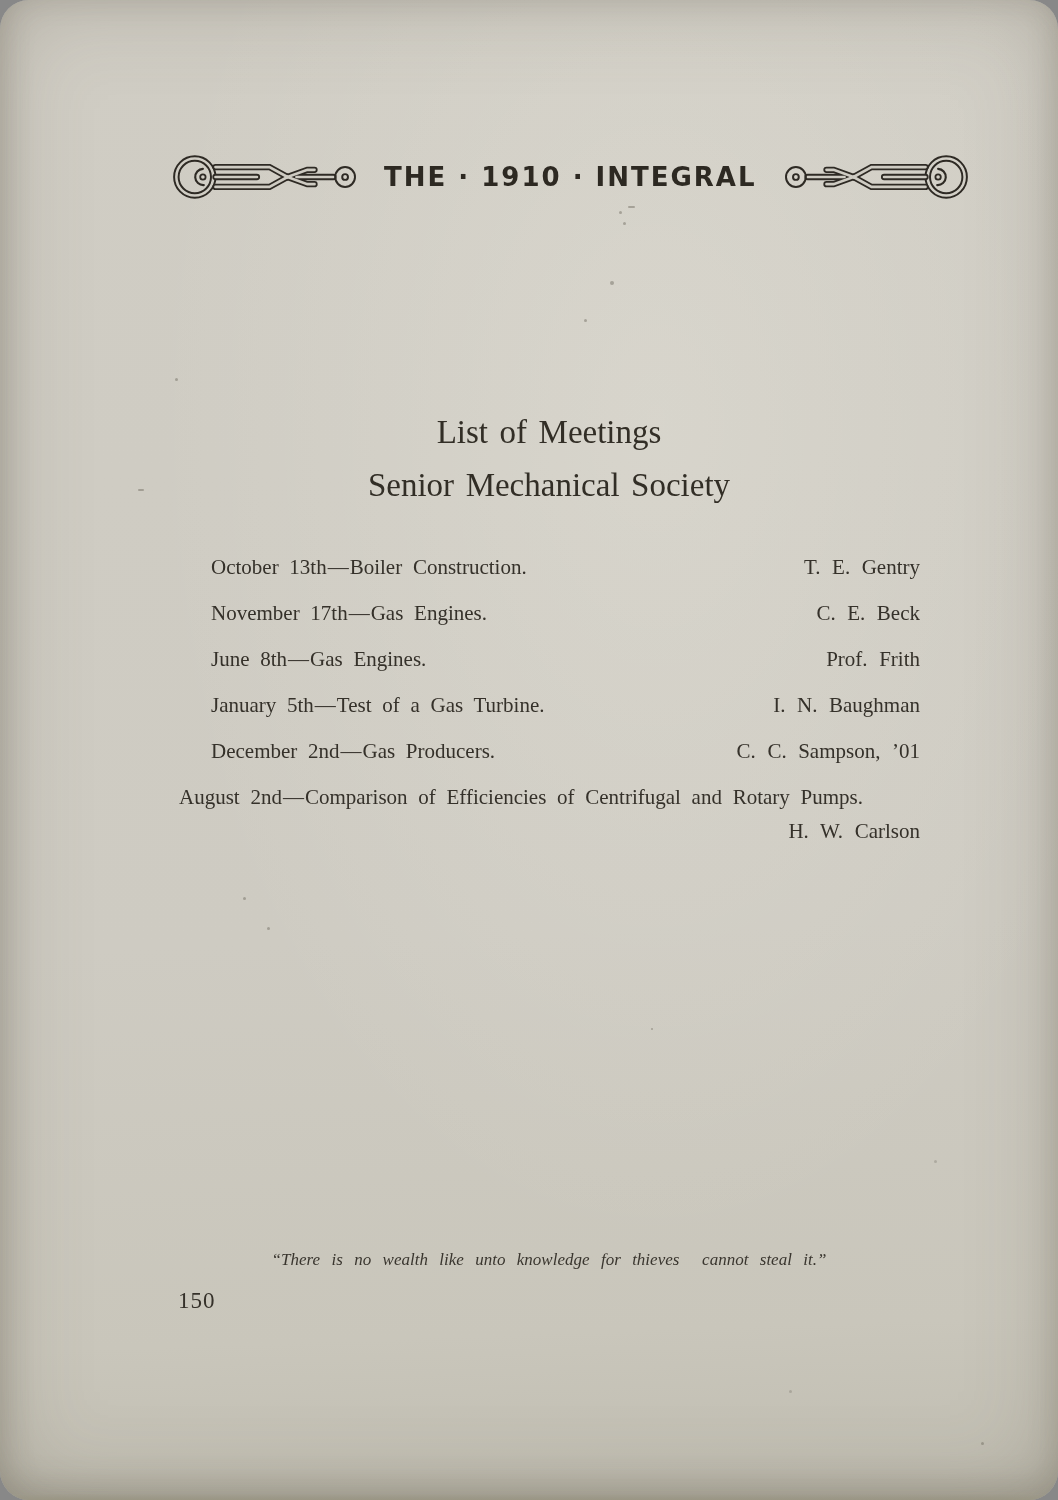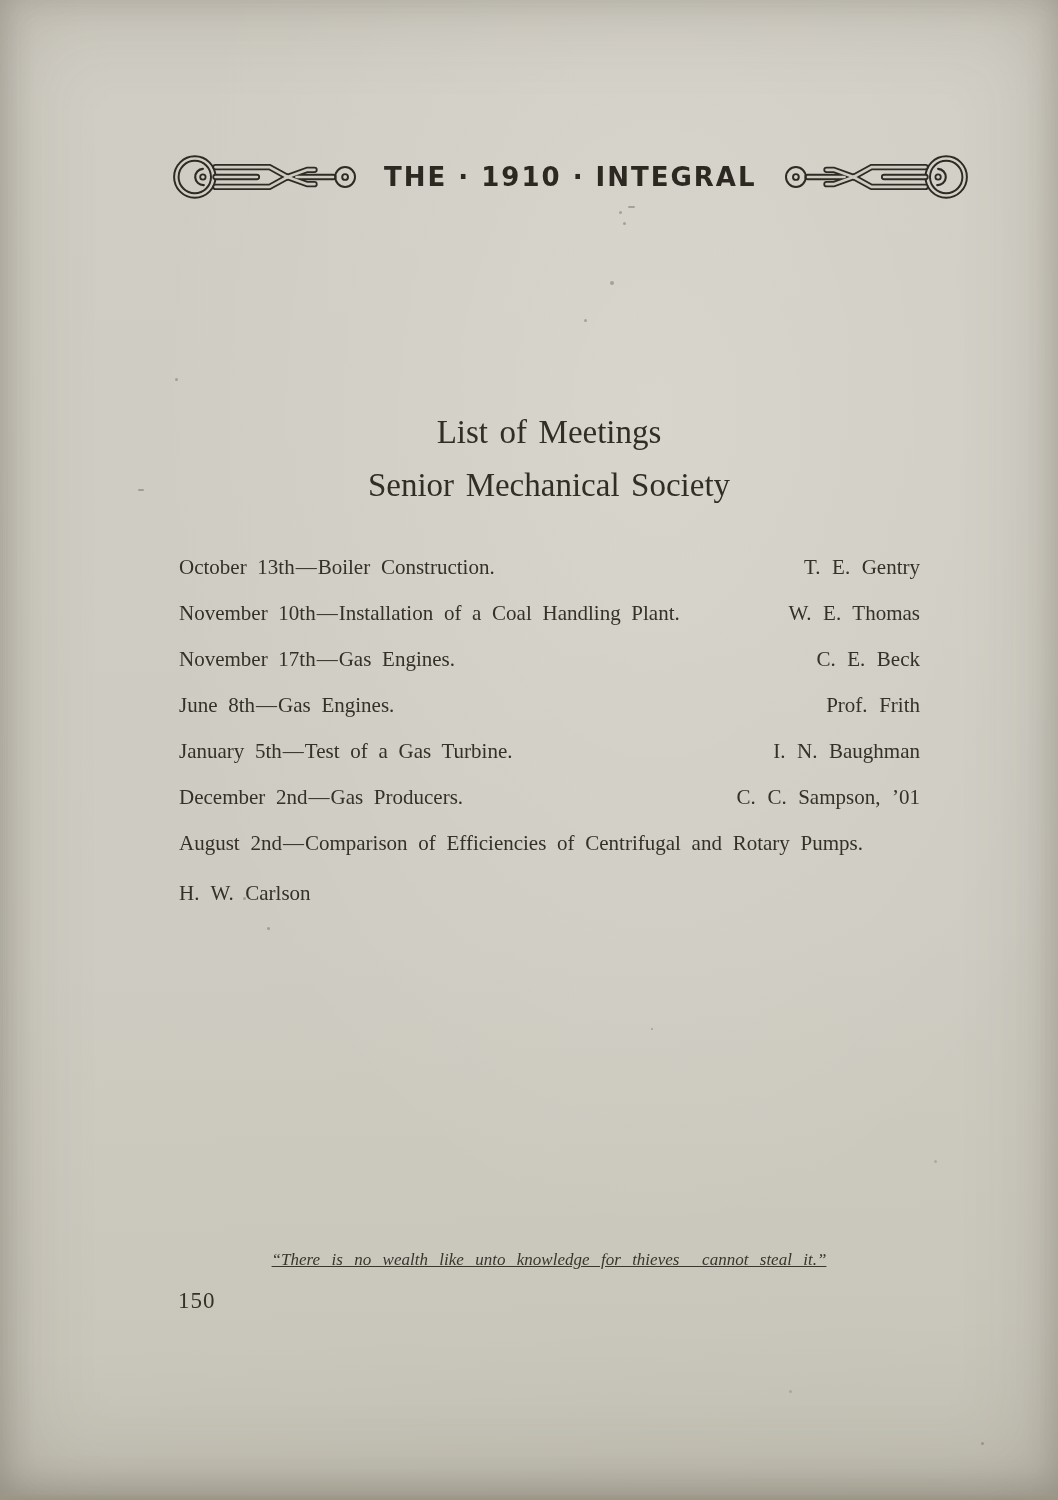--- a/index.html
+++ b/index.html
@@ -4,48 +4,49 @@
 <style>
   html,body{margin:0;padding:0;background:#888;}
   .page{
     position:relative;width:1058px;height:1500px;overflow:hidden;
     background:
       radial-gradient(ellipse at 62% 28%, rgba(255,253,244,0.18) 0%, rgba(255,253,244,0) 55%),
       linear-gradient(178deg,#d0cdc4 0%, #cecbc2 62%, #c9c6bb 88%, #bfbcb0 100%);
     box-shadow: inset 0 0 90px rgba(96,90,74,0.28), inset 0 -14px 30px rgba(96,90,74,0.22), inset 8px 0 30px rgba(96,90,74,0.10);
     font-family:"Liberation Serif", serif;
     color:#35312a;
+    border-radius:29px;
   }
   .bottom-edge{position:absolute;left:0;right:0;bottom:0;height:6px;
     background:linear-gradient(#b3af a200,#a19d8f);
     background:linear-gradient(rgba(161,157,143,0.25),#9a9684);}
   
   .header{position:absolute;top:148px;left:168px;right:130px;height:58px;
     display:flex;align-items:center;justify-content:space-between;}
   .ornament{flex:none;width:212px;height:54px;}
   .ornament svg{display:block;width:100%;height:100%;}
   .ornament.flip svg{transform:scaleX(-1);}
   .header-title{flex:1;text-align:center;white-space:nowrap;
     font-family:"DejaVu Sans", sans-serif;font-weight:700;font-size:26px;
     letter-spacing:2px;color:#2d2922;padding:0 4px;}
   
   .page-title{position:absolute;top:406px;left:178px;right:138px;text-align:center;
     font-size:33px;line-height:53px;color:#322e26;word-spacing:0.10em;}
   
   .list{position:absolute;top:552px;left:179px;right:138px;font-size:21px;line-height:30px;}
   .row{display:flex;justify-content:space-between;align-items:baseline;height:46px;
     word-spacing:0.26em;}
-  .row .entry{white-space:nowrap;}
+  .row .entry{white-space:nowrap;margin-left:32px;}
   .row .presenter{white-space:nowrap;text-align:right;word-spacing:0.30em;}
   .row-wide{height:auto;word-spacing:0.26em;}
-  .presenter-center{text-align:left;margin-top:20px;word-spacing:0.30em;font-size:21px;line-height:30px;}
+  .presenter-center{text-align:right;margin-top:4px;word-spacing:0.30em;font-size:21px;line-height:30px;}
   .dash{padding:0 1px;}
   
   .quote{position:absolute;top:1250px;left:178px;right:138px;text-align:center;
-    font-style:italic;font-size:17px;word-spacing:0.42em;white-space:pre-wrap;color:#3a362f;text-decoration:underline;}
+    font-style:italic;font-size:17px;word-spacing:0.42em;white-space:pre-wrap;color:#3a362f;}
   .folio{position:absolute;top:1288px;left:178px;right:138px;
     font-size:23px;letter-spacing:1px;color:#35312a;}
   
   .speck{position:absolute;background:#6b675c;border-radius:50%;opacity:.45;}
 </style>
 </head>
 <body>
 
 <div class="page">
 
@@ -110,24 +111,20 @@
     <div>List of Meetings</div>
     <div>Senior Mechanical Society</div>
   </div>
 
   <div class="list">
     <div class="row">
       <span class="entry"><span>October 13th</span><span class="dash">—</span><span>Boiler Construction.</span></span>
       <span class="presenter">T. E. Gentry</span>
     </div>
     <div class="row">
-      <span class="entry"><span>November 10th</span><span class="dash">—</span><span>Installation of a Coal Handling Plant.</span></span>
-      <span class="presenter">W. E. Thomas</span>
-    </div>
-    <div class="row">
       <span class="entry"><span>November 17th</span><span class="dash">—</span><span>Gas Engines.</span></span>
       <span class="presenter">C. E. Beck</span>
     </div>
     <div class="row">
       <span class="entry"><span>June 8th</span><span class="dash">—</span><span>Gas Engines.</span></span>
       <span class="presenter">Prof. Frith</span>
     </div>
     <div class="row">
       <span class="entry"><span>January 5th</span><span class="dash">—</span><span>Test of a Gas Turbine.</span></span>
       <span class="presenter">I. N. Baughman</span>

